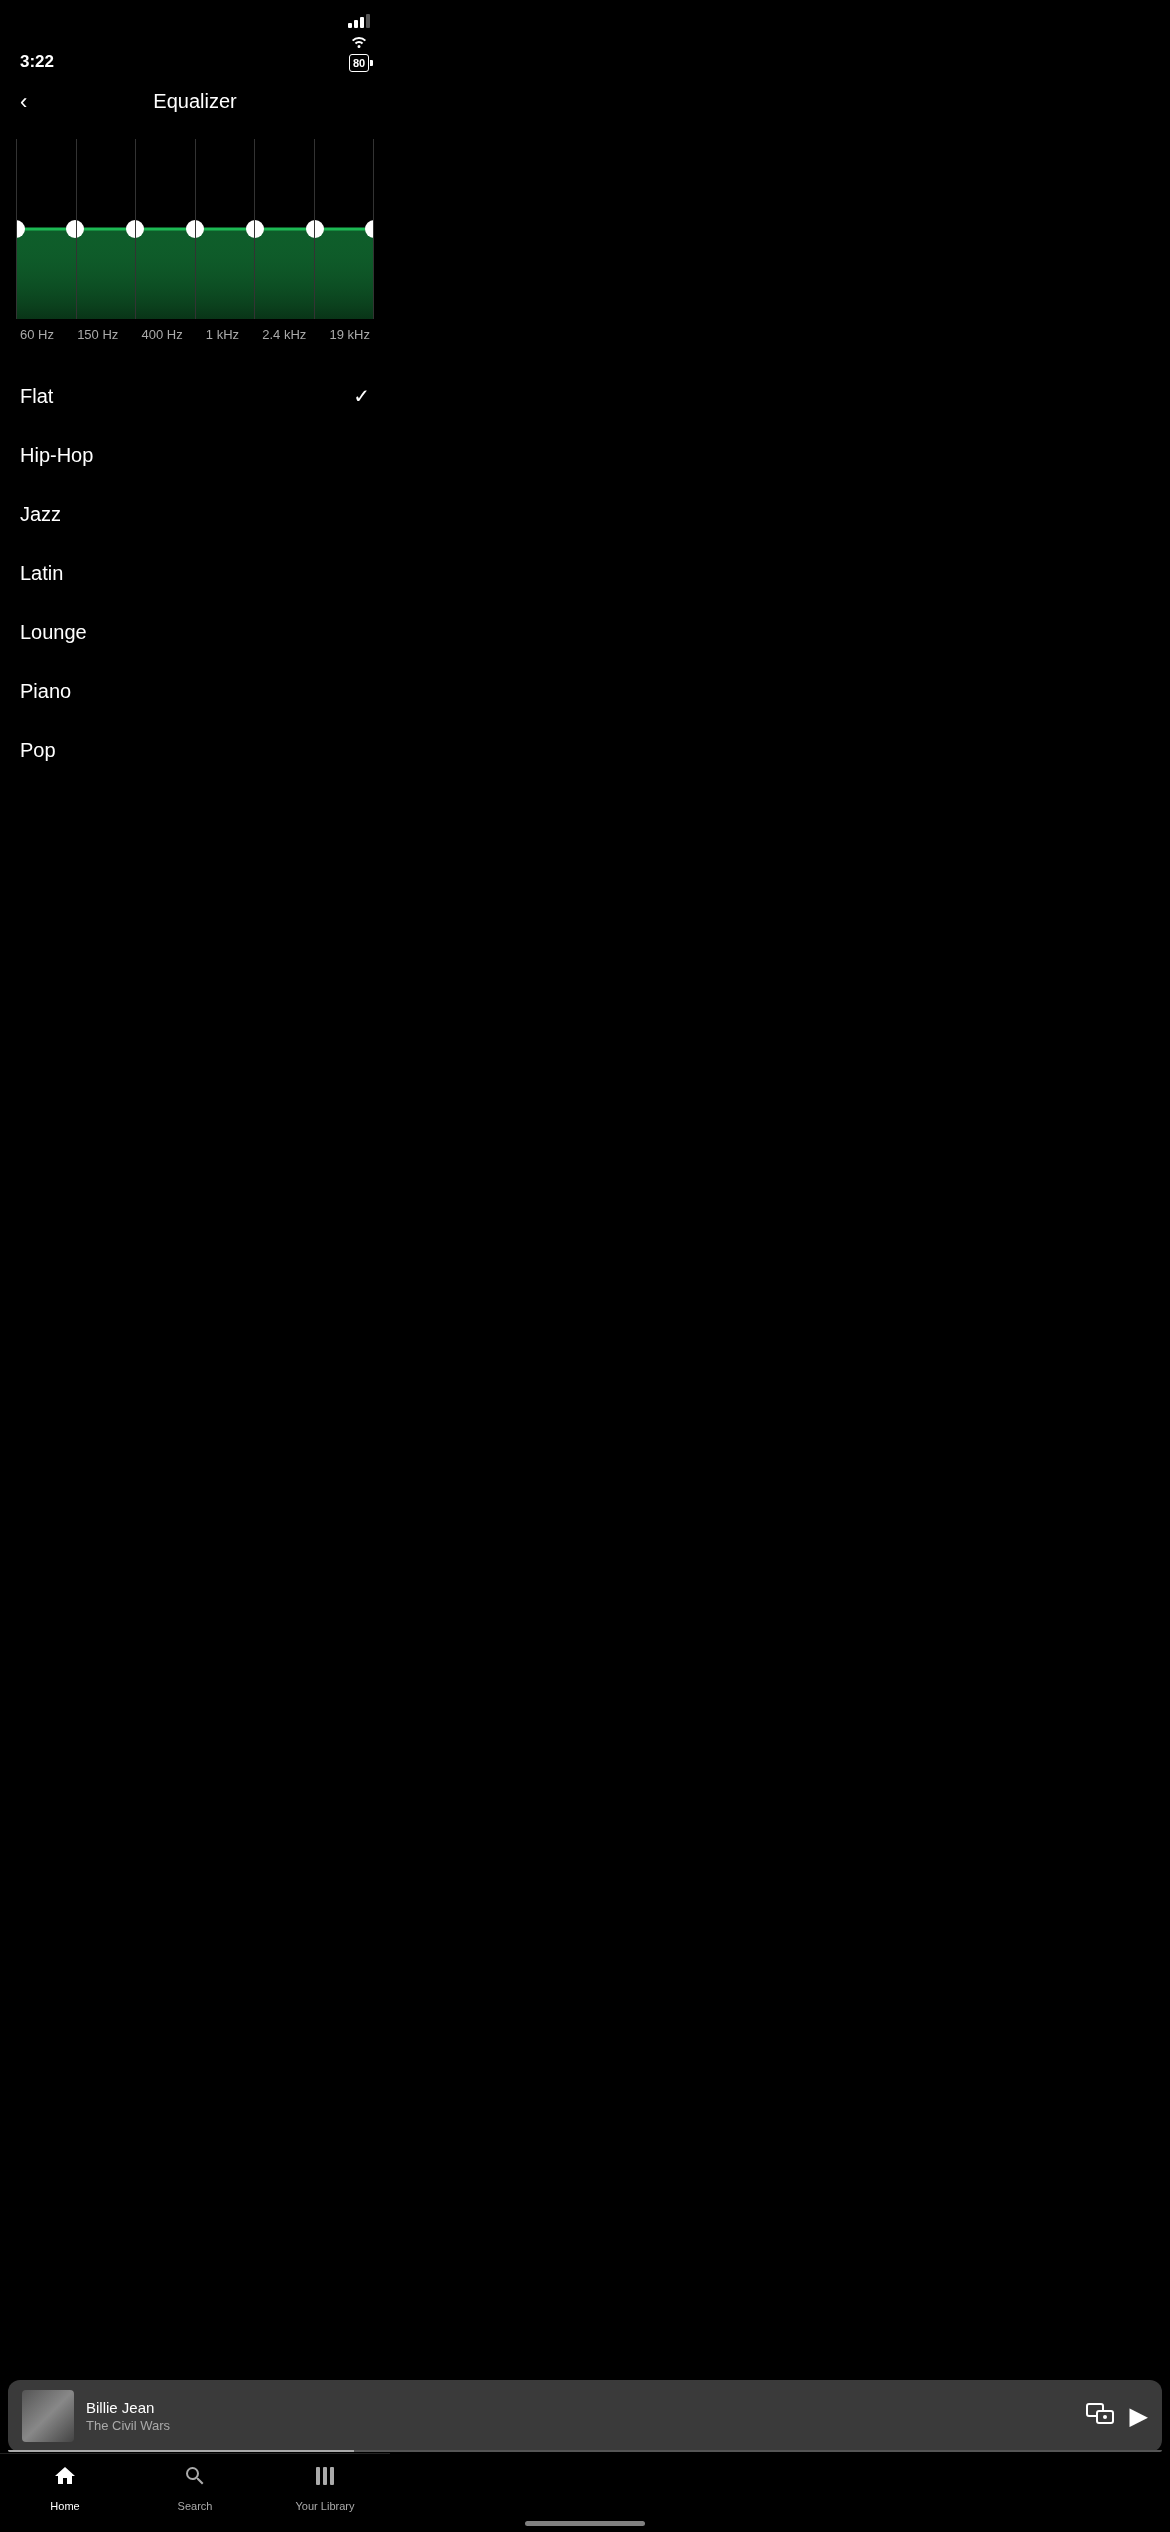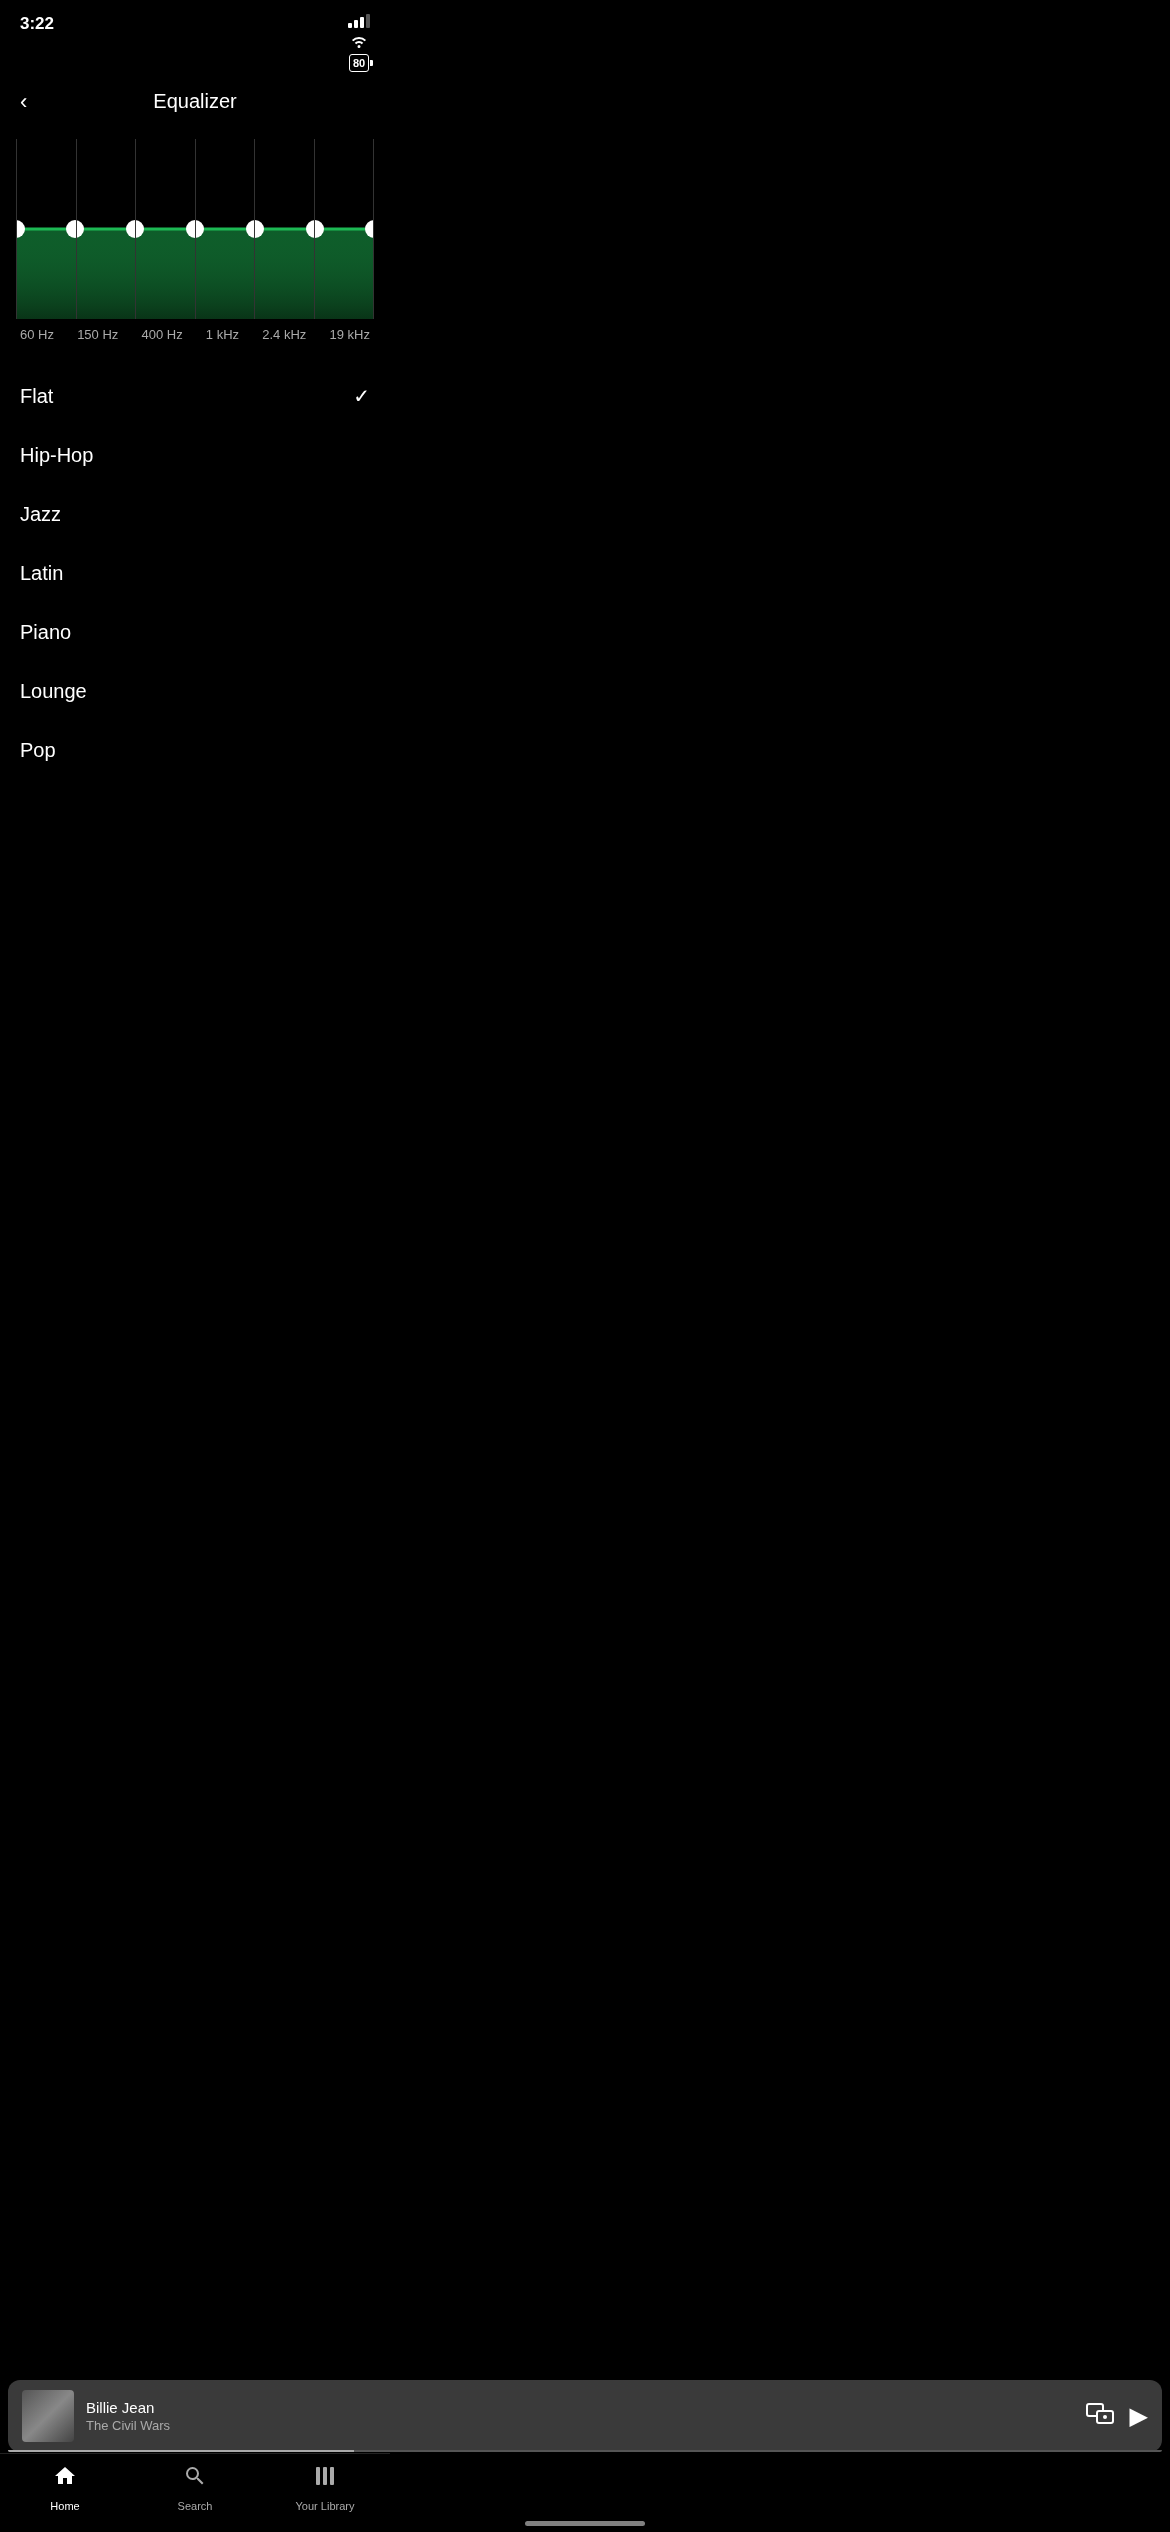--- a/index.html
+++ b/index.html
@@ -12,21 +12,21 @@
       width: 390px;
       min-height: 844px;
       position: relative;
       overflow-x: hidden;
     }
 
     
     .status-bar {
       display: flex;
       justify-content: space-between;
-      align-items: flex-start;
+      align-items: flex-end;
       padding: 14px 20px 8px;
       font-size: 15px;
       font-weight: 600;
     }
     .status-left { font-size: 17px; font-weight: 700; }
     .status-right {
       display: flex;
       align-items: center;
       gap: 6px;
       flex-direction: column;
@@ -336,24 +336,24 @@
   <div class="preset-item">
     <span>Hip-Hop</span>
   </div>
   <div class="preset-item">
     <span>Jazz</span>
   </div>
   <div class="preset-item">
     <span>Latin</span>
   </div>
   <div class="preset-item">
+    <span>Lounge</span>
+  </div>
+  <div class="preset-item">
     <span>Piano</span>
-  </div>
-  <div class="preset-item">
-    <span>Lounge</span>
   </div>
   <div class="preset-item">
     <span>Pop</span>
   </div>
 </div>
 
 <div class="now-playing-bar">
   <div class="album-art">
     <div class="album-art-inner"></div>
   </div>

